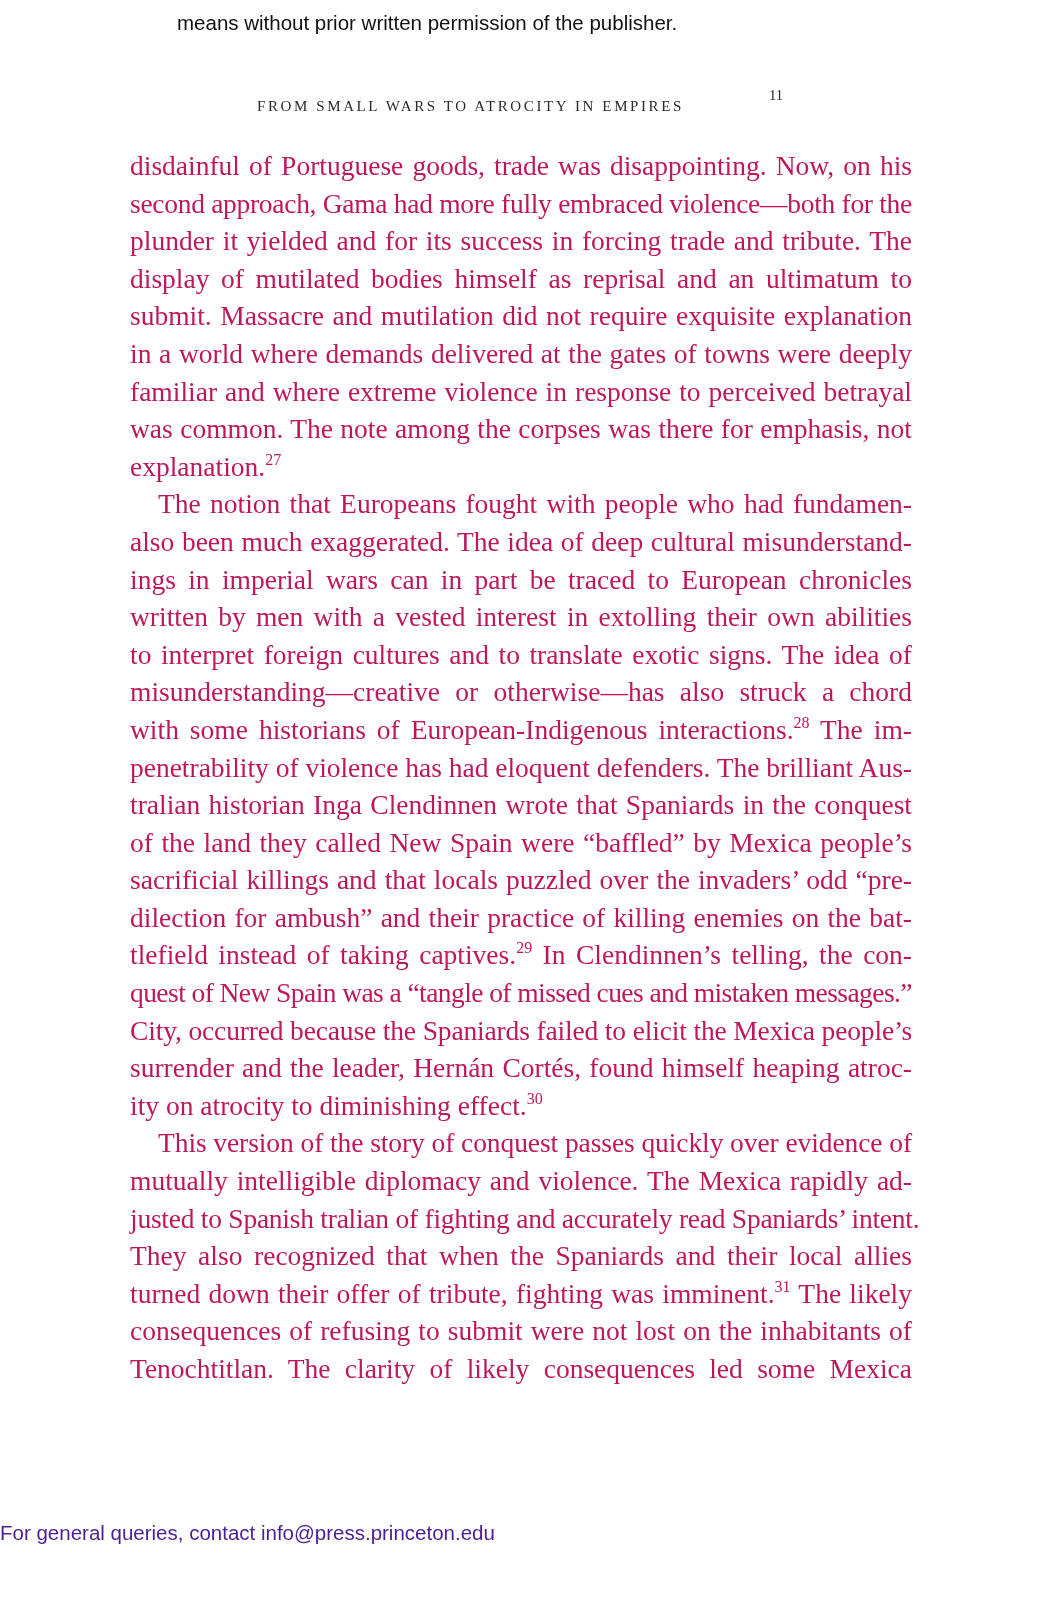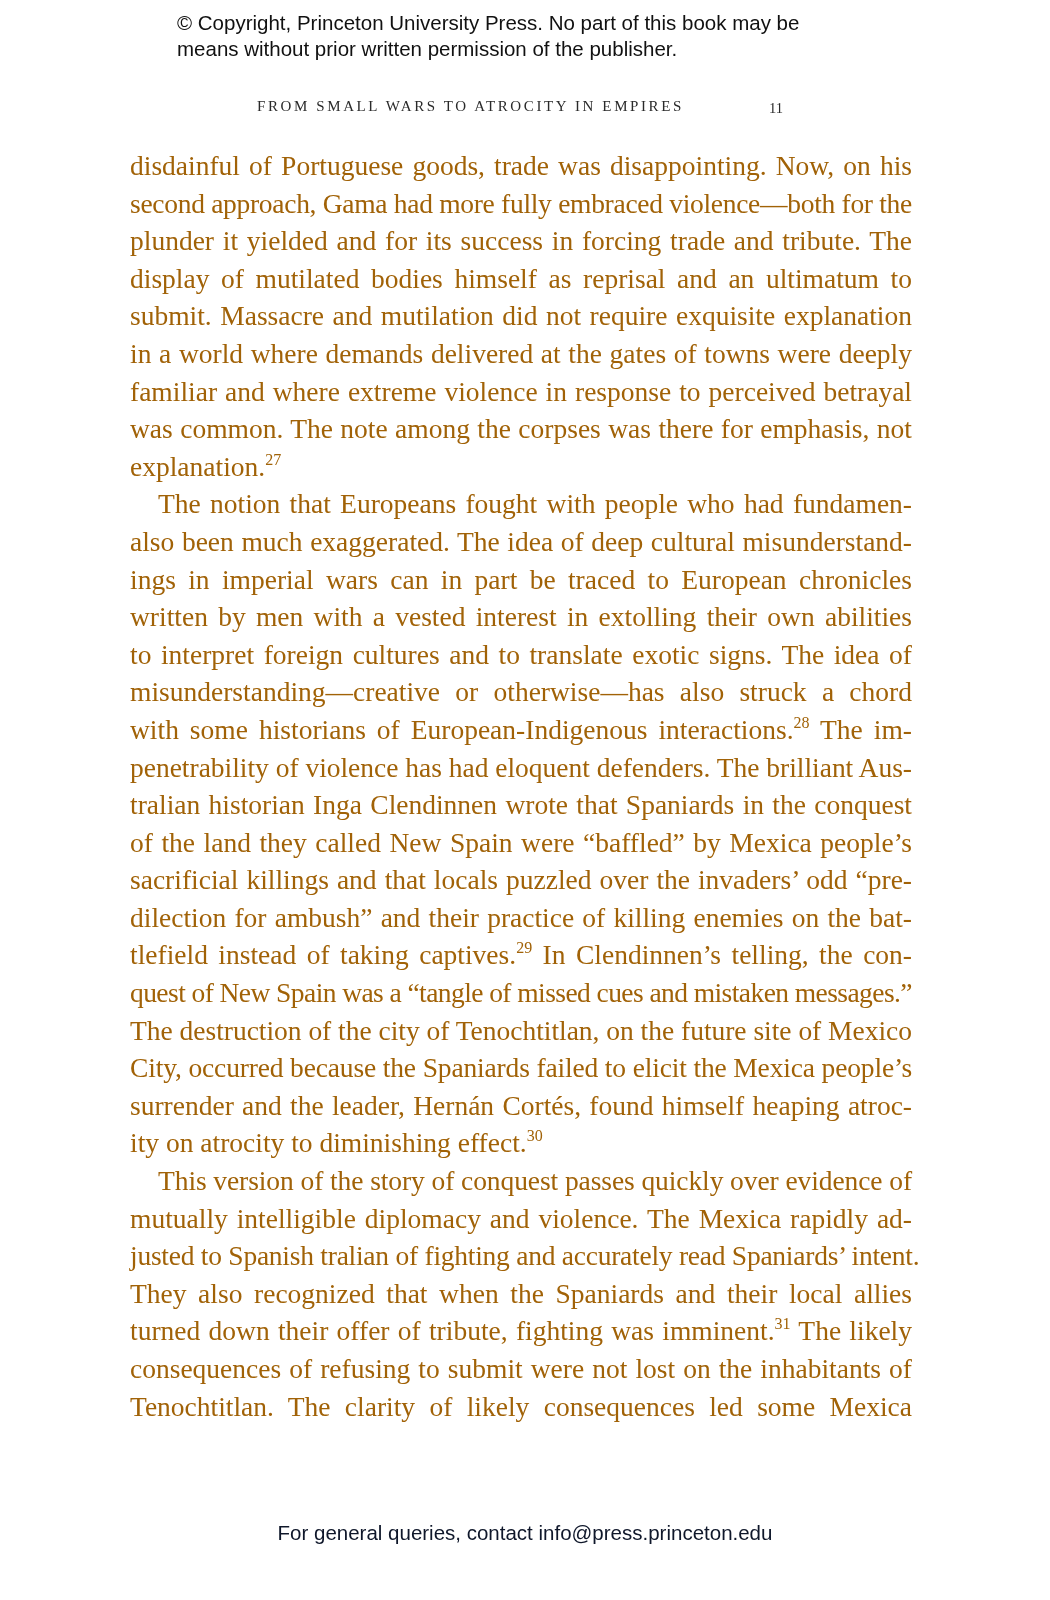--- a/index.html
+++ b/index.html
@@ -31,34 +31,34 @@
       top: 98px;
       font-family: "Liberation Serif", serif;
       font-size: 15px;
       letter-spacing: 2.6px;
       color: #2a2a2a;
       white-space: nowrap;
     }
     .page-number {
       position: absolute;
       left: 769px;
-      top: 100px;
+      top: 87px;
       font-family: "Liberation Serif", serif;
       font-size: 14.5px;
       color: #2a2a2a;
     }
     .body-text {
       position: absolute;
       left: 130px;
       top: 147px;
       width: 782px;
       font-family: "Liberation Serif", serif;
       font-size: 27.5px;
       line-height: 37.6px;
-      color: #a16207;
+      color: #be185d;
     }
     .line {
       display: block;
       height: 37.6px;
       text-align: justify;
       text-align-last: justify;
       white-space: nowrap;
       overflow: visible;
     }
     .line.last {
@@ -68,31 +68,30 @@
     sup {
       font-size: 16px;
       line-height: 0;
       vertical-align: 11px;
     }
     .footer {
       position: absolute;
       left: 0;
       width: 1050px;
       top: 1521px;
-      text-align: center;
+      text-align: left;
       font-family: "Liberation Sans", sans-serif;
       font-size: 20.5px;
-      color: #0f172a;
+      color: #4c1d95;
     }
   </style>
 </head>
 <body>
 
 <div class="copyright">
-  <div>© Copyright, Princeton University Press. No part of this book may be</div>
   <div>means without prior written permission of the publisher.</div>
 </div>
 
 <div class="running-head">FROM SMALL WARS TO ATROCITY IN EMPIRES</div>
 <div class="page-number">11</div>
 
 <div class="body-text">
 
   <div class="line" style="white-space: nowrap;"><span>disdainful of Portuguese goods, trade was disappointing. Now, on his</span></div>
   <div class="line" style="white-space: nowrap; letter-spacing: -0.295243px;"><span>second approach, Gama had more fully embraced violence—both for the</span></div>
@@ -111,21 +110,20 @@
   <div class="line" style="white-space: nowrap;"><span>to interpret foreign cultures and to translate exotic signs. The idea of</span></div>
   <div class="line" style="white-space: nowrap;"><span>misunderstanding—creative or otherwise—has also struck a chord</span></div>
   <div class="line" style="white-space: nowrap;"><span>with some historians of European-Indigenous interactions.</span><sup>28</sup><span> The im-</span></div>
   <div class="line" style="white-space: nowrap; letter-spacing: -0.0138889px;"><span>penetrability of violence has had eloquent defenders. The brilliant Aus-</span></div>
   <div class="line" style="white-space: nowrap;"><span>tralian historian Inga Clendinnen wrote that Spaniards in the conquest</span></div>
   <div class="line" style="white-space: nowrap;"><span>of the land they called New Spain were “baffled” by Mexica people’s</span></div>
   <div class="line" style="white-space: nowrap;"><span>sacrificial killings and that locals puzzled over the invaders’ odd “pre-</span></div>
   <div class="line" style="white-space: nowrap;"><span>dilection for ambush” and their practice of killing enemies on the bat-</span></div>
   <div class="line" style="white-space: nowrap;"><span>tlefield instead of taking captives.</span><sup>29</sup><span> In Clendinnen’s telling, the con-</span></div>
   <div class="line" style="white-space: nowrap; letter-spacing: -0.570423px;"><span>quest of New Spain was a “tangle of missed cues and mistaken messages.”</span></div>
-  <div class="line" style="white-space: nowrap; letter-spacing: -0.0190497px;"><span>The destruction of the city of Tenochtitlan, on the future site of Mexico</span></div>
   <div class="line" style="white-space: nowrap; letter-spacing: -0.152611px;"><span>City, occurred because the Spaniards failed to elicit the Mexica people’s</span></div>
   <div class="line" style="white-space: nowrap;"><span>surrender and the leader, Hernán Cortés, found himself heaping atroc-</span></div>
   <div class="line last"><span>ity on atrocity to diminishing effect.</span><sup>30</sup></div>
 
   <div class="line indent" style="white-space: nowrap; letter-spacing: -0.0853714px;"><span>This version of the story of conquest passes quickly over evidence of</span></div>
   <div class="line" style="white-space: nowrap;"><span>mutually intelligible diplomacy and violence. The Mexica rapidly ad-</span></div>
   <div class="line" style="white-space: nowrap; letter-spacing: -0.248333px;"><span>justed to Spanish tralian of fighting and accurately read Spaniards’ intent.</span></div>
   <div class="line" style="white-space: nowrap;"><span>They also recognized that when the Spaniards and their local allies</span></div>
   <div class="line" style="white-space: nowrap;"><span>turned down their offer of tribute, fighting was imminent.</span><sup>31</sup><span> The likely</span></div>
   <div class="line" style="white-space: nowrap;"><span>consequences of refusing to submit were not lost on the inhabitants of</span></div>

